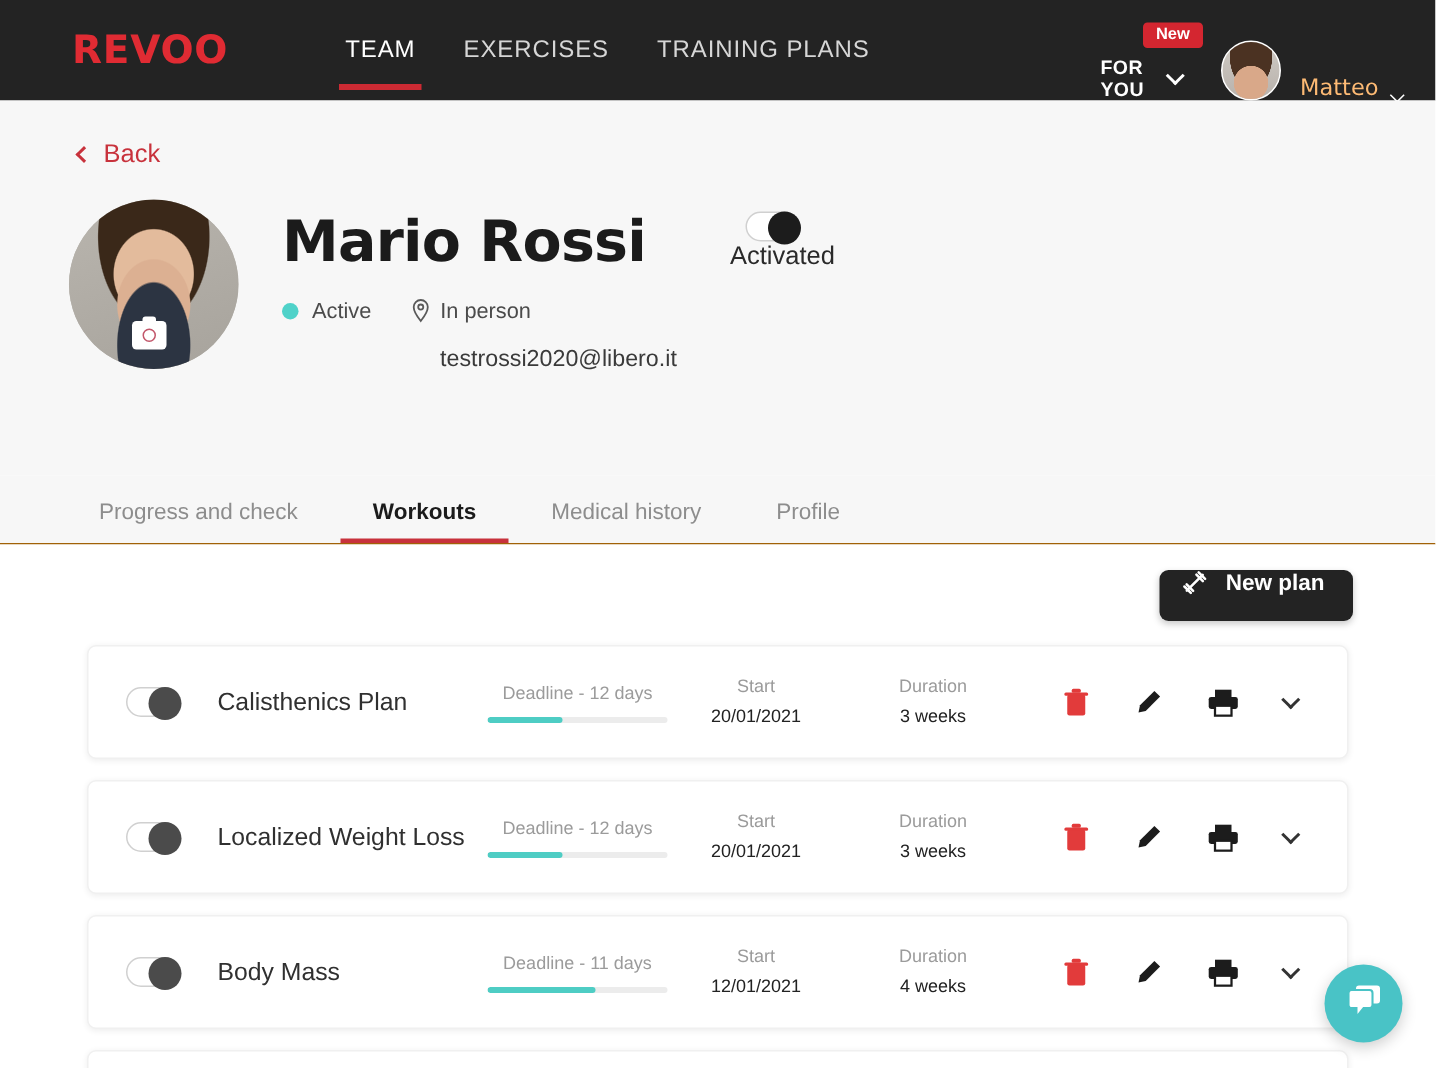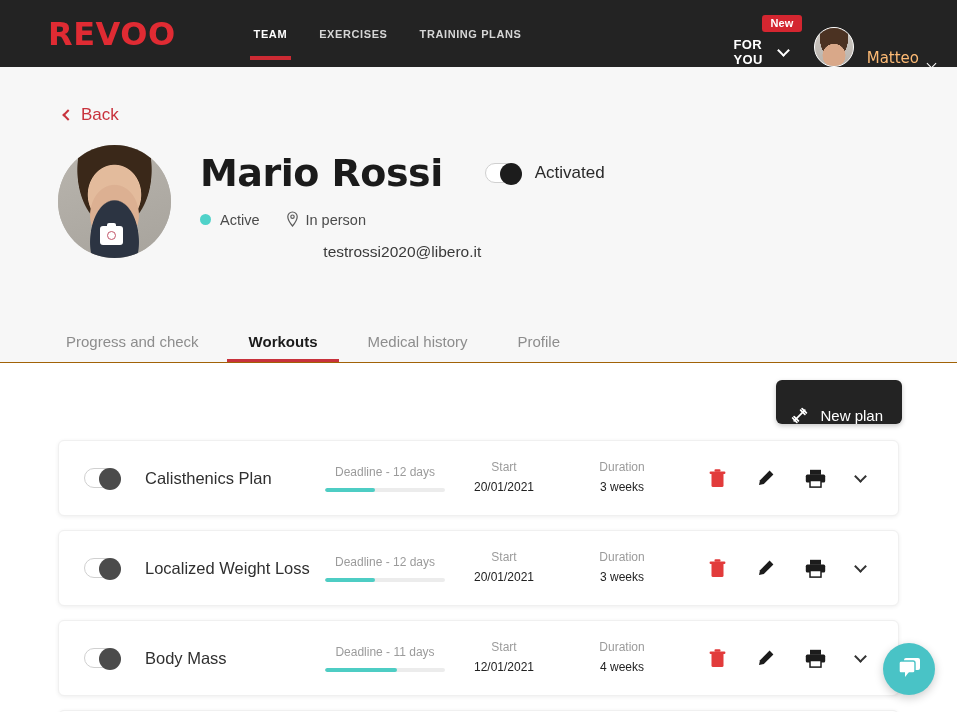--- a/index.html
+++ b/index.html
@@ -13,32 +13,32 @@
 
   
   .topnav {
     position: relative;
     height: 67px; width: 957px;
     background: #232323;
     display: flex; align-items: center;
   }
   .logo {
     color: #e02b33;
-    font-size: 32px;
+    font-size: 26px;
     font-weight: 700;
     letter-spacing: 0.5px;
     margin-left: 48px;
     font-family: "DejaVu Sans", sans-serif;
   }
   .navlinks { display: flex; align-items: center; margin-left: 62px; height: 67px; }
   .navlink {
     position: relative;
     color: #d6d6d6;
-    font-size: 11px;
-    font-weight: 700;
+    font-size: 16px;
+    font-weight: 400;
     letter-spacing: 0.6px;
     padding: 0 16px;
     height: 53px;
     display: flex; align-items: center;
     cursor: pointer;
   }
   .navlink.active { color: #ffffff; }
   .navlink.active::after {
     content: "";
     position: absolute; left: 12px; right: 12px; bottom: 0;
@@ -81,21 +81,21 @@
       linear-gradient(#cfcac4, #b8b2ac);
   }
   .username {
     color: #fdba74; font-size: 15px; margin-left: 13px; margin-right: 9px;
     font-family: "DejaVu Sans", sans-serif;
   }
 
   
   .profile-area {
     background: #f7f7f7;
-    padding: 12px;
+    padding: 0;
     position: relative;
     height: 250px;
   }
   .back-btn {
     display: inline-flex; align-items: center;
     color: #c8323c; font-size: 17px;
     margin: 26px 0 0 52px; cursor: pointer;
   }
   .back-arrow {
     display: inline-block; width: 8px; height: 8px;
@@ -130,21 +130,21 @@
     width: 9px; height: 9px; border-radius: 50%;
     border: 1.8px solid #c2566a; position: relative; z-index: 1;
   }
   .profile-info { margin-left: 29px; padding-top: 6px; text-align: center; }
   .name-line { display: flex; align-items: center; }
   .person-name {
     font-size: 38px; font-weight: 700; color: #1b1b1b;
     letter-spacing: -0.5px;
     font-family: "DejaVu Sans", sans-serif;
   }
-  .act-toggle-wrap { display: flex; align-items: center; margin-left: 42px; }
+  .act-toggle-wrap { display: flex; align-items: center; margin-left: 42px; flex-direction: column; }
   .toggle {
     width: 36px; height: 20px; border-radius: 10px;
     background: #ffffff; border: 1px solid #d0d0d0;
     position: relative; flex: none; cursor: pointer;
   }
   .toggle .knob {
     position: absolute; top: -1px; right: -2px;
     width: 22px; height: 22px; border-radius: 50%;
     background: #1c1c1c;
   }
@@ -175,24 +175,24 @@
   .tab.active::after {
     content: ""; position: absolute; left: -22px; right: -22px; bottom: 0;
     height: 3px; background: #c8323c;
   }
 
   
   .content { background: #ffffff; padding: 0 0 0 0; position: relative; }
   .newplan-row { display: flex; justify-content: flex-end; padding: 17px 55px 0 0; }
   .newplan-btn {
     background: #232323; color: #fff;
-    border-radius: 6px; height: 44px;
-    display: inline-flex; align-items: flex-end;
+    border-radius: 6px; height: 34px;
+    display: inline-flex; align-items: flex-start;
     padding: 0 19px 0 15px; cursor: pointer;
-    font-size: 15px; font-weight: 400;
+    font-size: 15px; font-weight: 700;
     box-shadow: 0 2px 5px rgba(0,0,0,.22);
   }
   .dumbbell { margin-right: 12px; display: flex; }
 
   .plan-list { padding: 16px 58px 0 58px; }
   .plan-card {
     background: #fff;
     border: 1px solid #f0f0f0;
     border-radius: 6px;
     box-shadow: 0 1px 4px rgba(0,0,0,.07);

